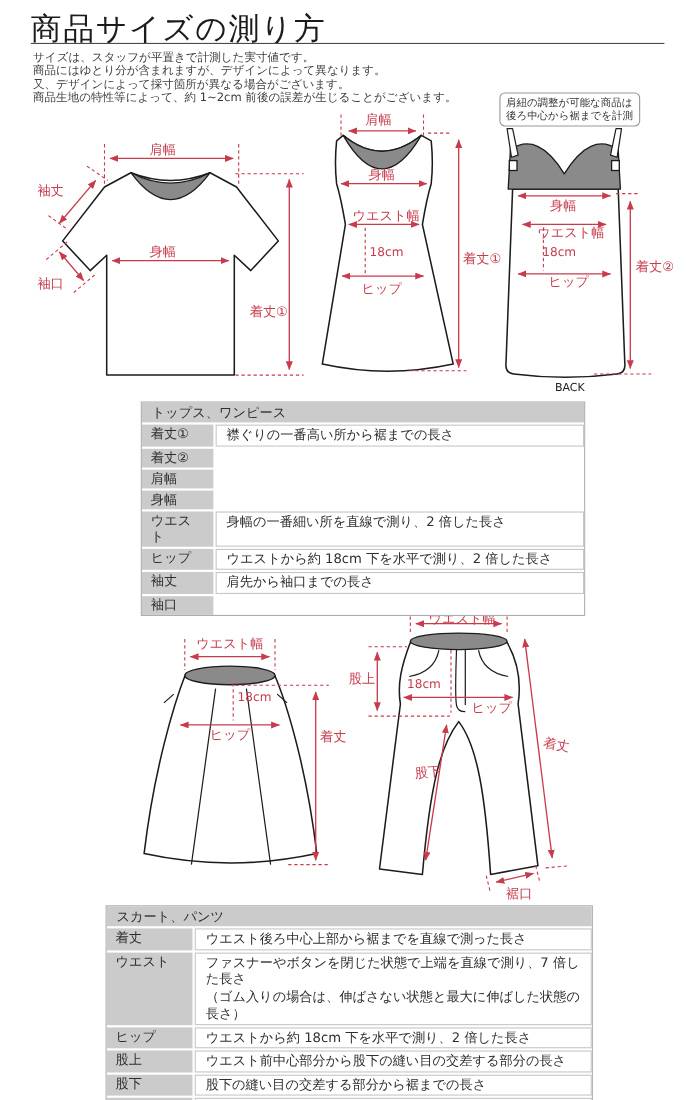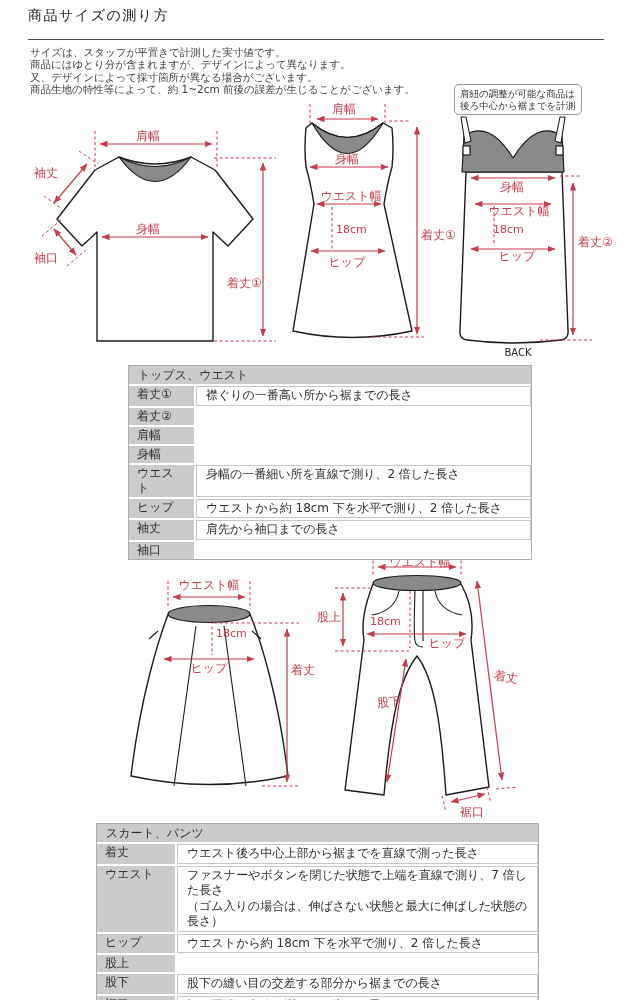--- a/index.html
+++ b/index.html
@@ -1,18 +1,18 @@
 <!DOCTYPE html>
 <html><head>
 <meta charset="utf-8">
 <style>
   html,body { margin:0; padding:0; background:#fff; }
   .page { position:relative; width:631px; height:1000px; background:#fff; overflow:hidden;
           font-family:"DejaVu Sans","Liberation Sans",sans-serif; }
-  .title { position:absolute; left:28px; top:7px; font-size:14px; color:#1b1b1b; letter-spacing:1.5px; }
+  .title { position:absolute; left:28px; top:7px; font-size:28px; color:#1b1b1b; letter-spacing:1.5px; }
   .rule  { position:absolute; left:28px; top:39px; width:576px; border-top:1.2px solid #4a4a4a; }
   .intro { position:absolute; left:30px; top:46px; font-size:10.5px; line-height:12.4px; color:#3c3c3c; }
   svg.diagram { position:absolute; left:0; top:0; }
   .out { fill:#fff; stroke:#1c1c1c; stroke-width:1.4; stroke-linejoin:round; }
   .gf  { fill:#8a8a8a; stroke:#1c1c1c; stroke-width:1.2; stroke-linejoin:round; }
   .pl  { fill:none; stroke:#1c1c1c; stroke-width:1.1; }
   .bk  { fill:#fff; stroke:#1c1c1c; stroke-width:1.2; }
   .arr { stroke:#c73b4d; stroke-width:1.2; marker-start:url(#ah); marker-end:url(#ah); }
   .dash{ fill:none; stroke:#c73b4d; stroke-width:1; stroke-dasharray:3,2.5; }
   .dlabel { position:absolute; color:#c73b4d; font-size:12px; line-height:12px; white-space:nowrap; }
@@ -145,21 +145,21 @@
 
   <span class="dlabel c" style="left:420px;top:556px">ウエスト幅</span>
   <span class="dlabel" style="left:317px;top:611px">股上</span>
   <span class="dlabel sm" style="left:370px;top:616px">18cm</span>
   <span class="dlabel c rot-n8" style="left:447px;top:637px">ヒップ</span>
   <span class="dlabel rot-n5" style="left:377px;top:696px">股下</span>
   <span class="dlabel rot-p10" style="left:494px;top:671px">着丈</span>
   <span class="dlabel c rot-n8" style="left:472px;top:806px">裾口</span>
 
   <div class="tbl t1" style="left:128px;top:365px;width:402px">
-    <div class="head">トップス、ウエスト</div>
+    <div class="head">トップス、ワンピース</div>
     <div class="row">
       <div class="term">着丈①</div>
       <div class="desc">襟ぐりの一番高い所から裾までの長さ</div>
     </div>
     <div class="row">
       <div class="term">着丈②</div>
     </div>
     <div class="row">
       <div class="term">肩幅</div>
     </div>
@@ -195,20 +195,21 @@
         <div>ファスナーやボタンを閉じた状態で上端を直線で測り、7 倍した長さ</div>
         <div>（ゴム入りの場合は、伸ばさない状態と最大に伸ばした状態の長さ）</div>
       </div>
     </div>
     <div class="row">
       <div class="term">ヒップ</div>
       <div class="desc">ウエストから約 18cm 下を水平で測り、2 倍した長さ</div>
     </div>
     <div class="row">
       <div class="term">股上</div>
+      <div class="desc">ウエスト前中心部分から股下の縫い目の交差する部分の長さ</div>
     </div>
     <div class="row">
       <div class="term">股下</div>
       <div class="desc">股下の縫い目の交差する部分から裾までの長さ</div>
     </div>
     <div class="row">
       <div class="term">裾口</div>
       <div class="desc">裾の両端を直線で測り、2 倍した長さ</div>
     </div>
   </div>

